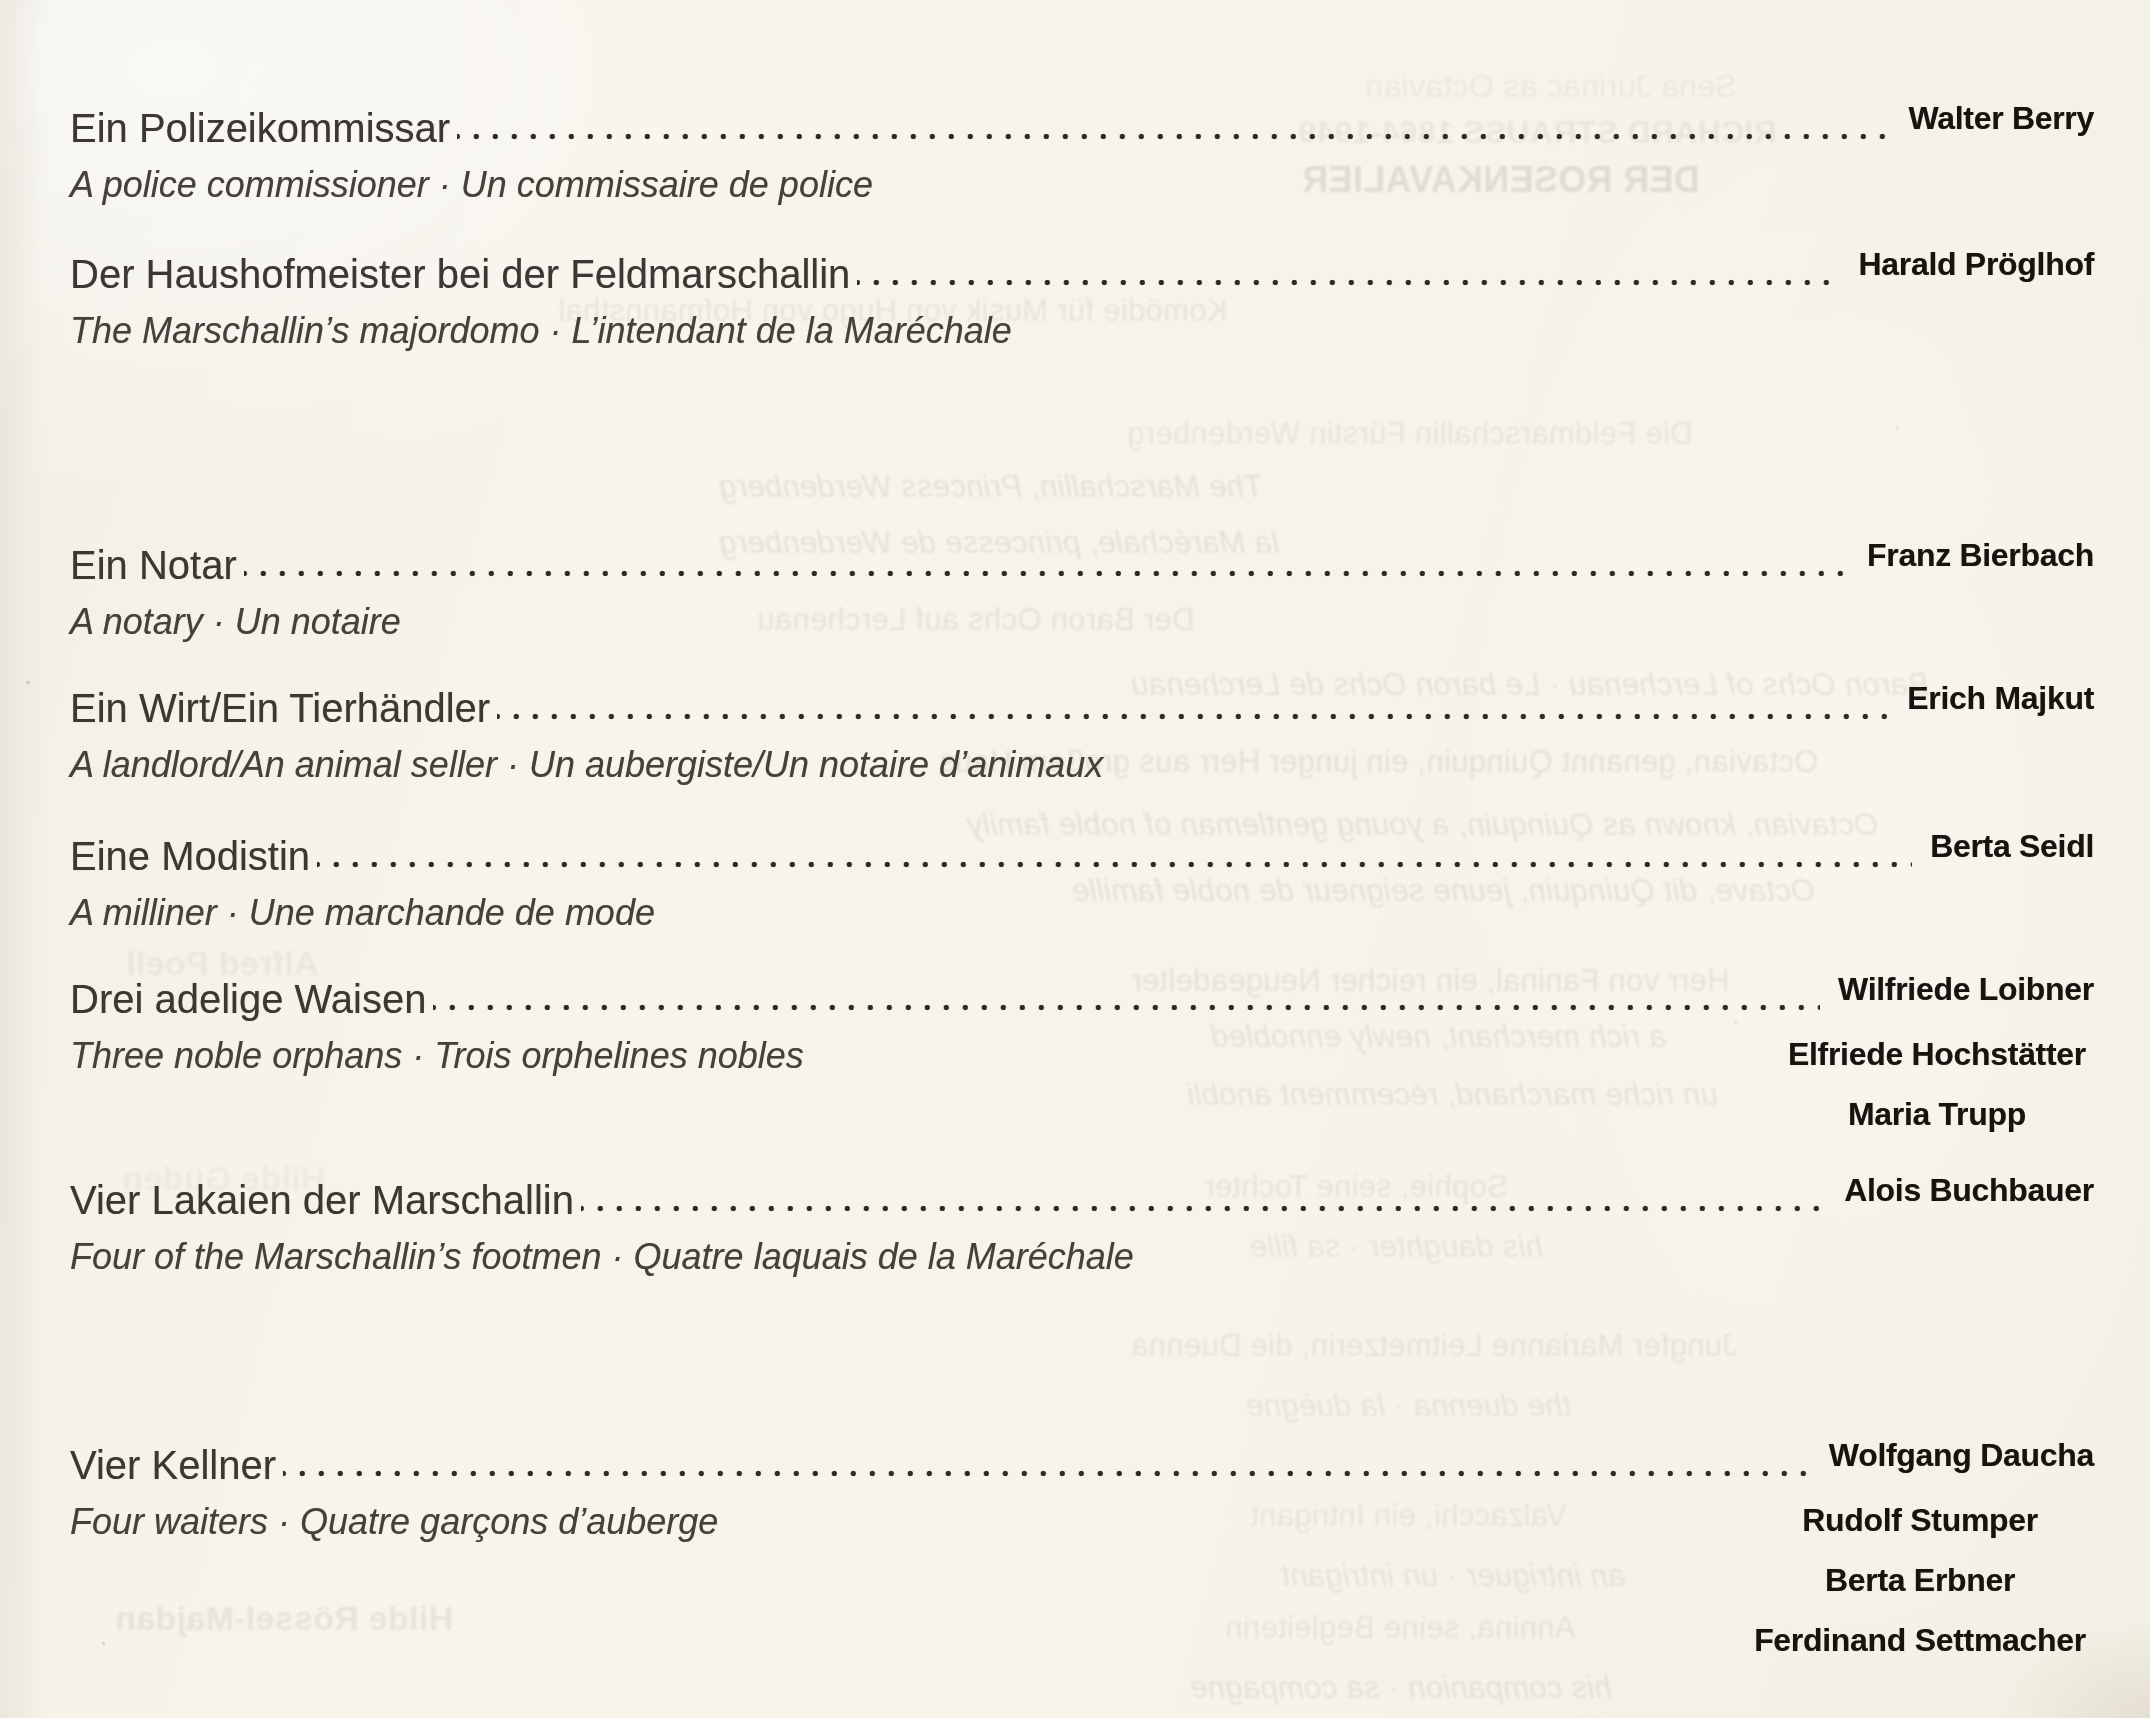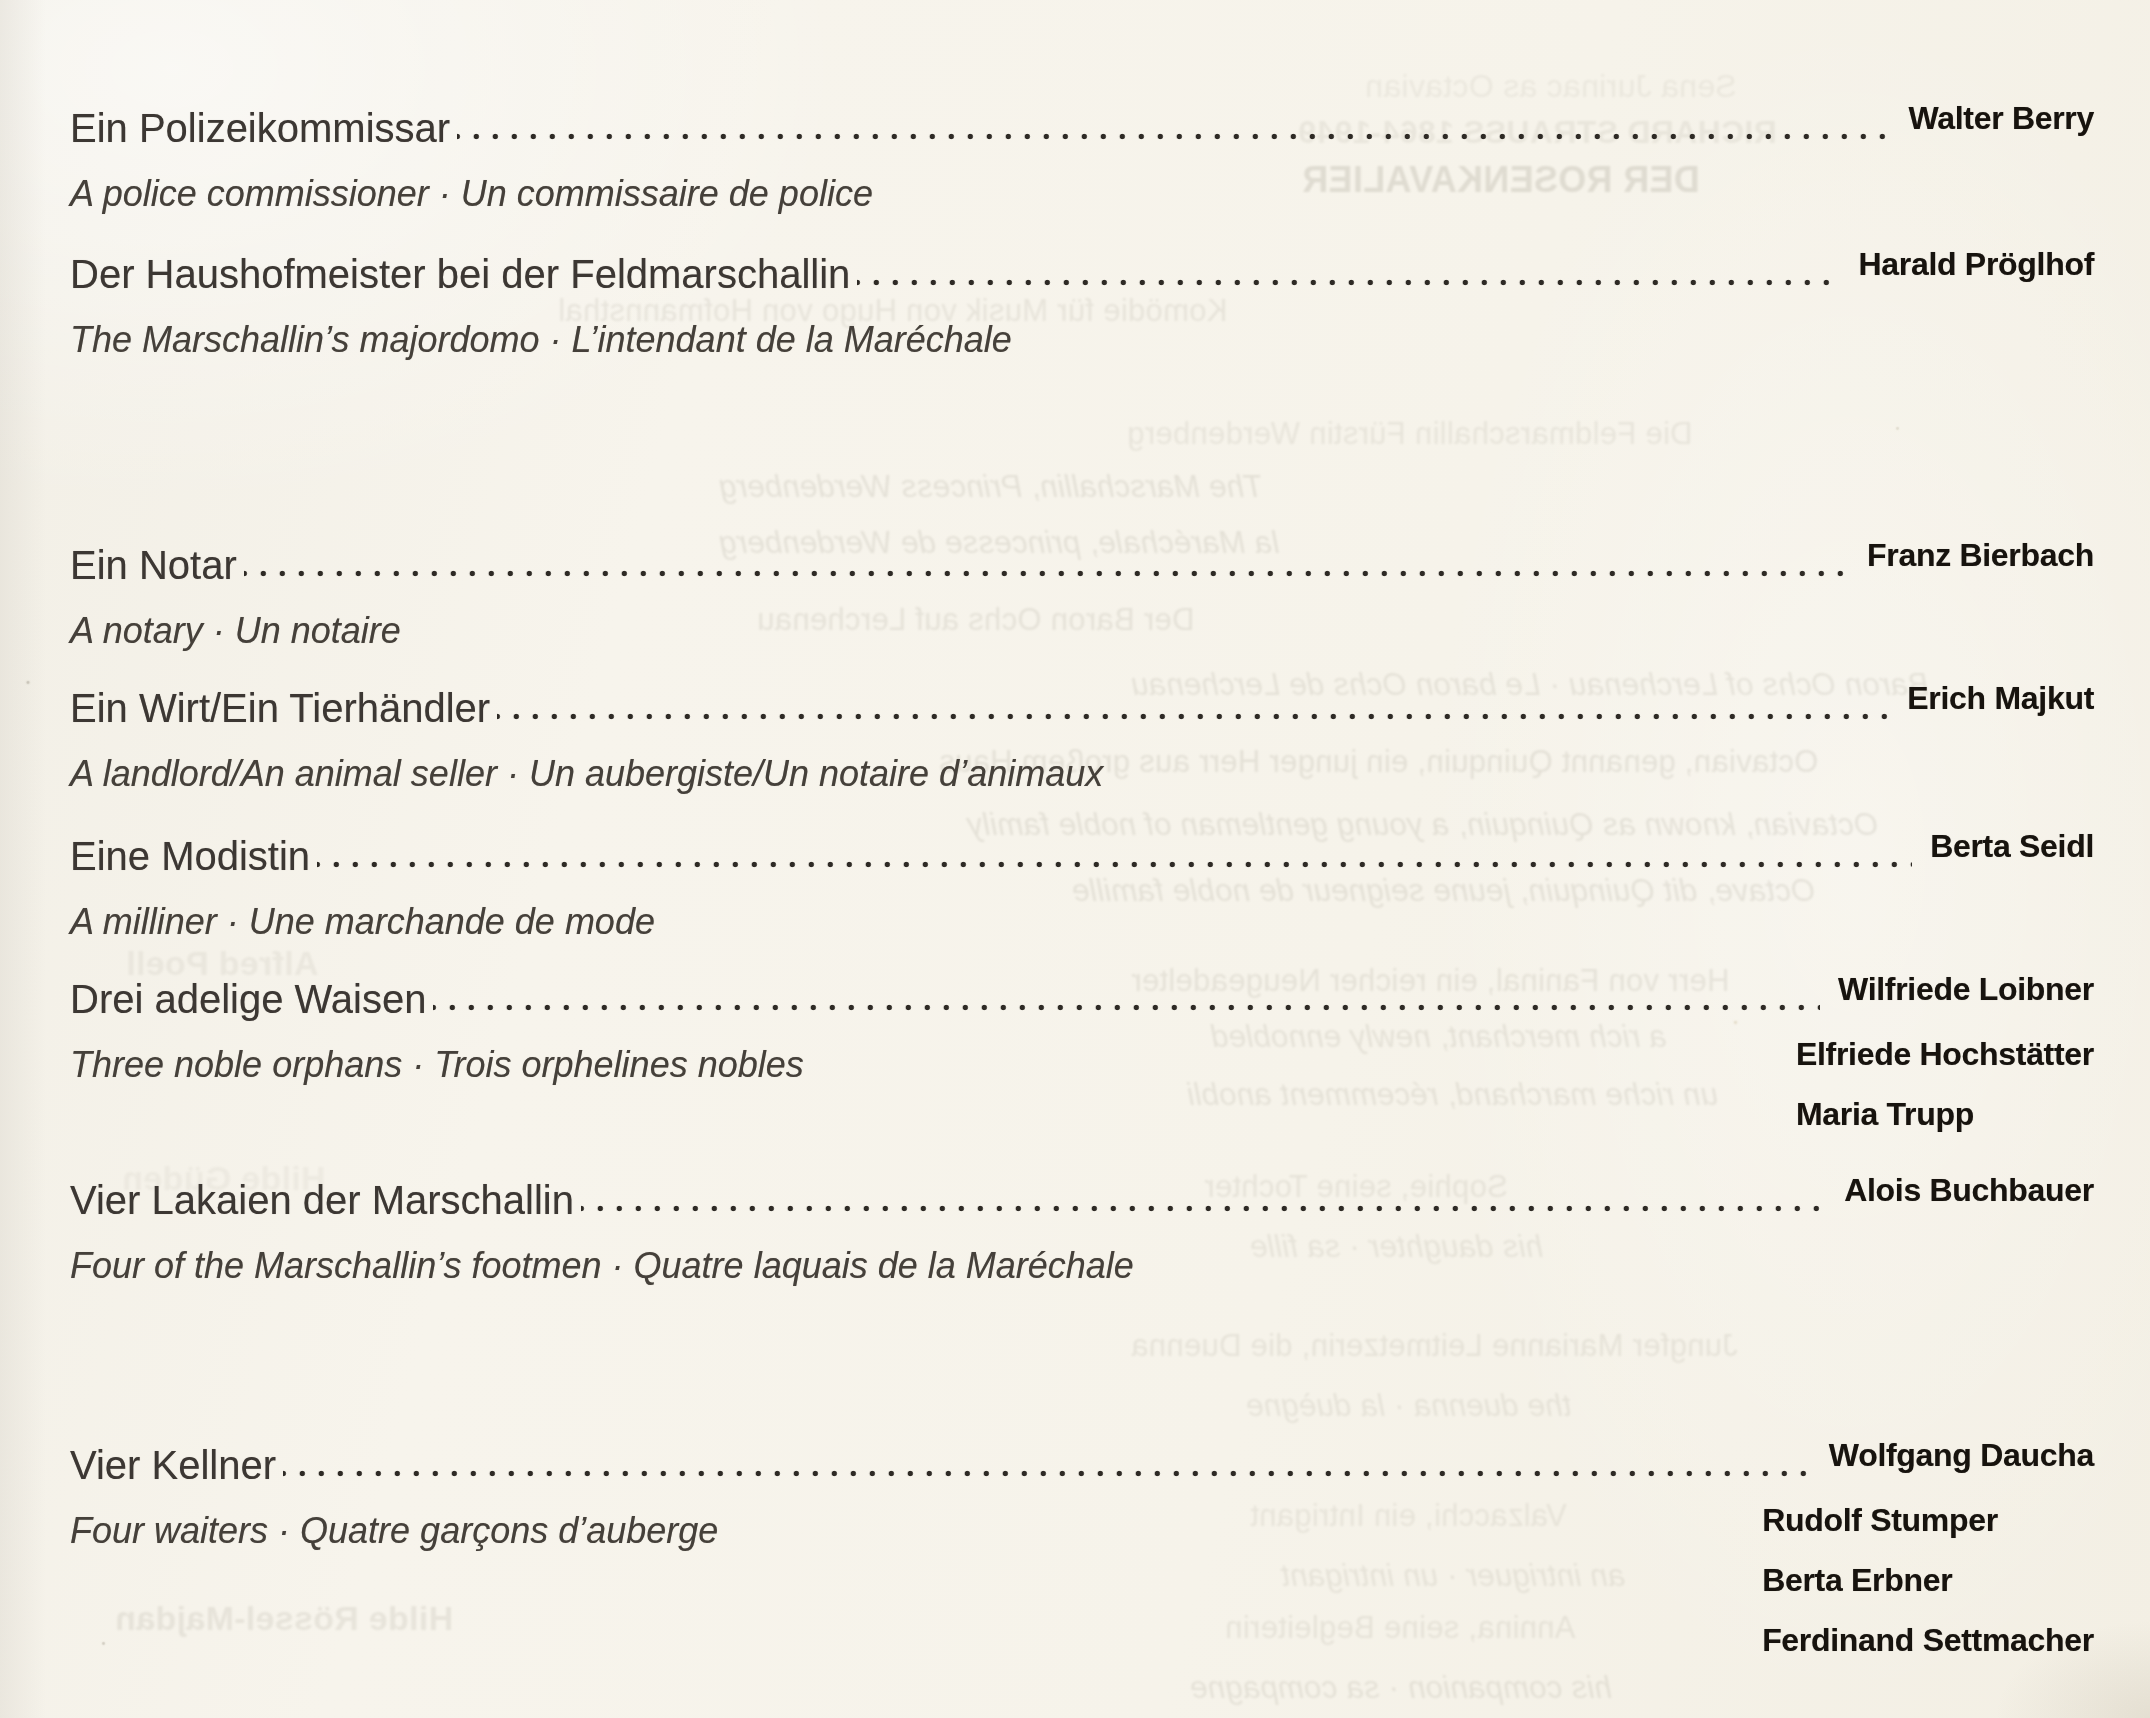--- a/index.html
+++ b/index.html
@@ -45,24 +45,24 @@
     flex:1;height:50px;margin:0 18px 0 7px;
     background-image:radial-gradient(circle, #2e2a25 2.3px, rgba(46,42,37,0) 3.1px);
     background-size:19px 9px;background-repeat:repeat-x;background-position:9.8px 29px;
   }
   .performer{
     font-size:32px;line-height:50px;font-weight:700;color:#17130e;white-space:nowrap;
     letter-spacing:-0.3px;transform:translateY(-9.8px);
     text-shadow:0 0 0.7px rgba(23,19,14,0.4);
   }
   .role-sub{
-    font-size:36px;line-height:49px;font-style:italic;color:#45403a;margin-top:16px;
+    font-size:36px;line-height:49px;font-style:italic;color:#45403a;margin-top:7px;
     white-space:nowrap;text-shadow:0 0 0.7px rgba(70,64,58,0.4);
   }
-  .extra-names{position:absolute;right:0;top:50px;text-align:left;}
+  .extra-names{position:absolute;right:8px;top:50px;text-align:center;}
   .extra-names .performer{display:block;line-height:60px;transform:none;}
 </style>
 </head>
 <body>
 
 <div id="page">
   <div class="edge-strip"></div>
   <div class="corner-shade"></div>
   <div class="specks"></div>
   <div id="ghost-layer">

